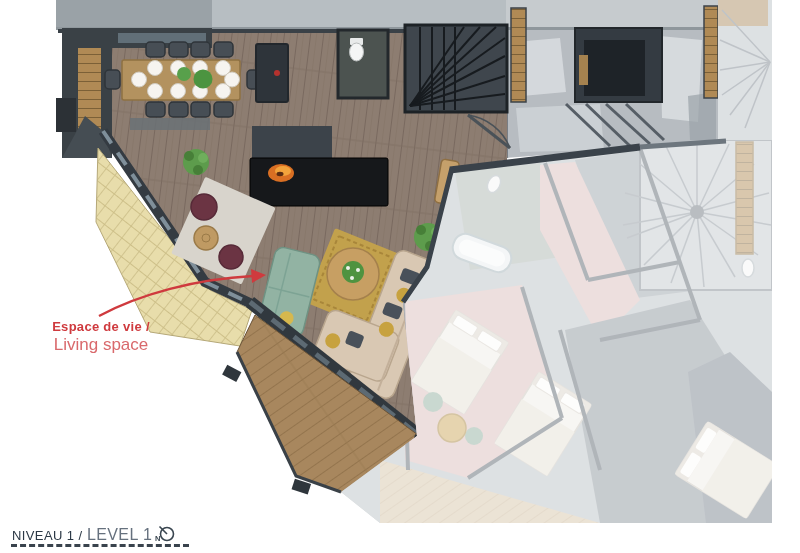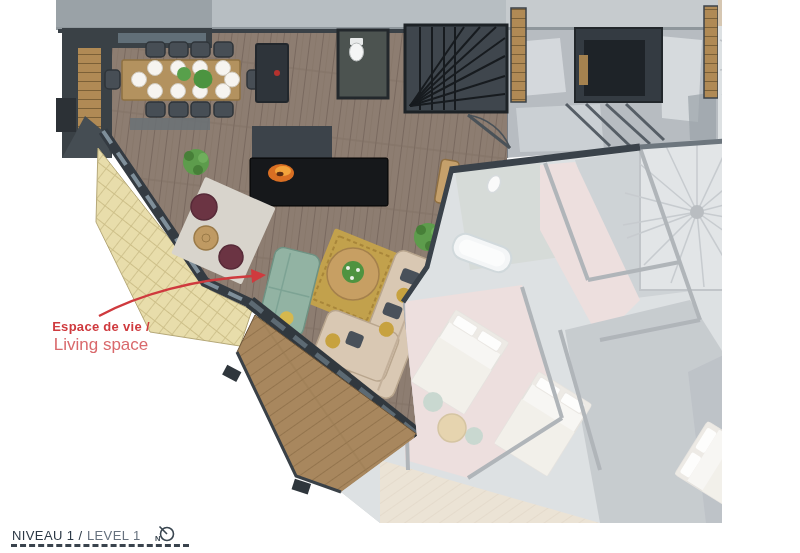--- a/index.html
+++ b/index.html
@@ -1,24 +1,24 @@
 <!DOCTYPE html>
 <html><head>
 <meta charset="utf-8">
 <style>
   html,body{margin:0;padding:0;background:#ffffff;}
-  .canvas{position:relative;width:722px;height:553px;background:#ffffff;overflow:hidden;
+  .canvas{position:relative;width:800px;height:553px;background:#ffffff;overflow:hidden;
           font-family:"Liberation Sans", sans-serif;}
   .scene{position:absolute;left:0;top:0;}
   .annotation{position:absolute;left:36px;top:320px;width:130px;text-align:center;line-height:1.15;}
   .annotation .fr{font-weight:bold;font-size:13px;color:#cf3a3e;letter-spacing:.3px;}
   .annotation .en{font-size:17px;color:#d9696c;}
   .footer{position:absolute;left:12px;top:526px;white-space:nowrap;}
   .footer .bold{font-weight:normal;font-size:13px;color:#2b3845;letter-spacing:.4px;}
-  .footer .light{font-size:13px;color:#66717e;letter-spacing:.4px;}
+  .footer .light{font-size:16px;color:#66717e;letter-spacing:.4px;}
   .footer-dash{position:absolute;left:11px;top:544px;width:178px;height:0;
                border-top:3px dashed #39434d;}
   .compass{position:absolute;left:152px;top:524px;}
   .compass text{font-family:"Liberation Sans", sans-serif;}
 </style>
 </head>
 <body>
 
 <div class="canvas">
 <svg class="scene" width="800" height="553" viewBox="0 0 800 553">

